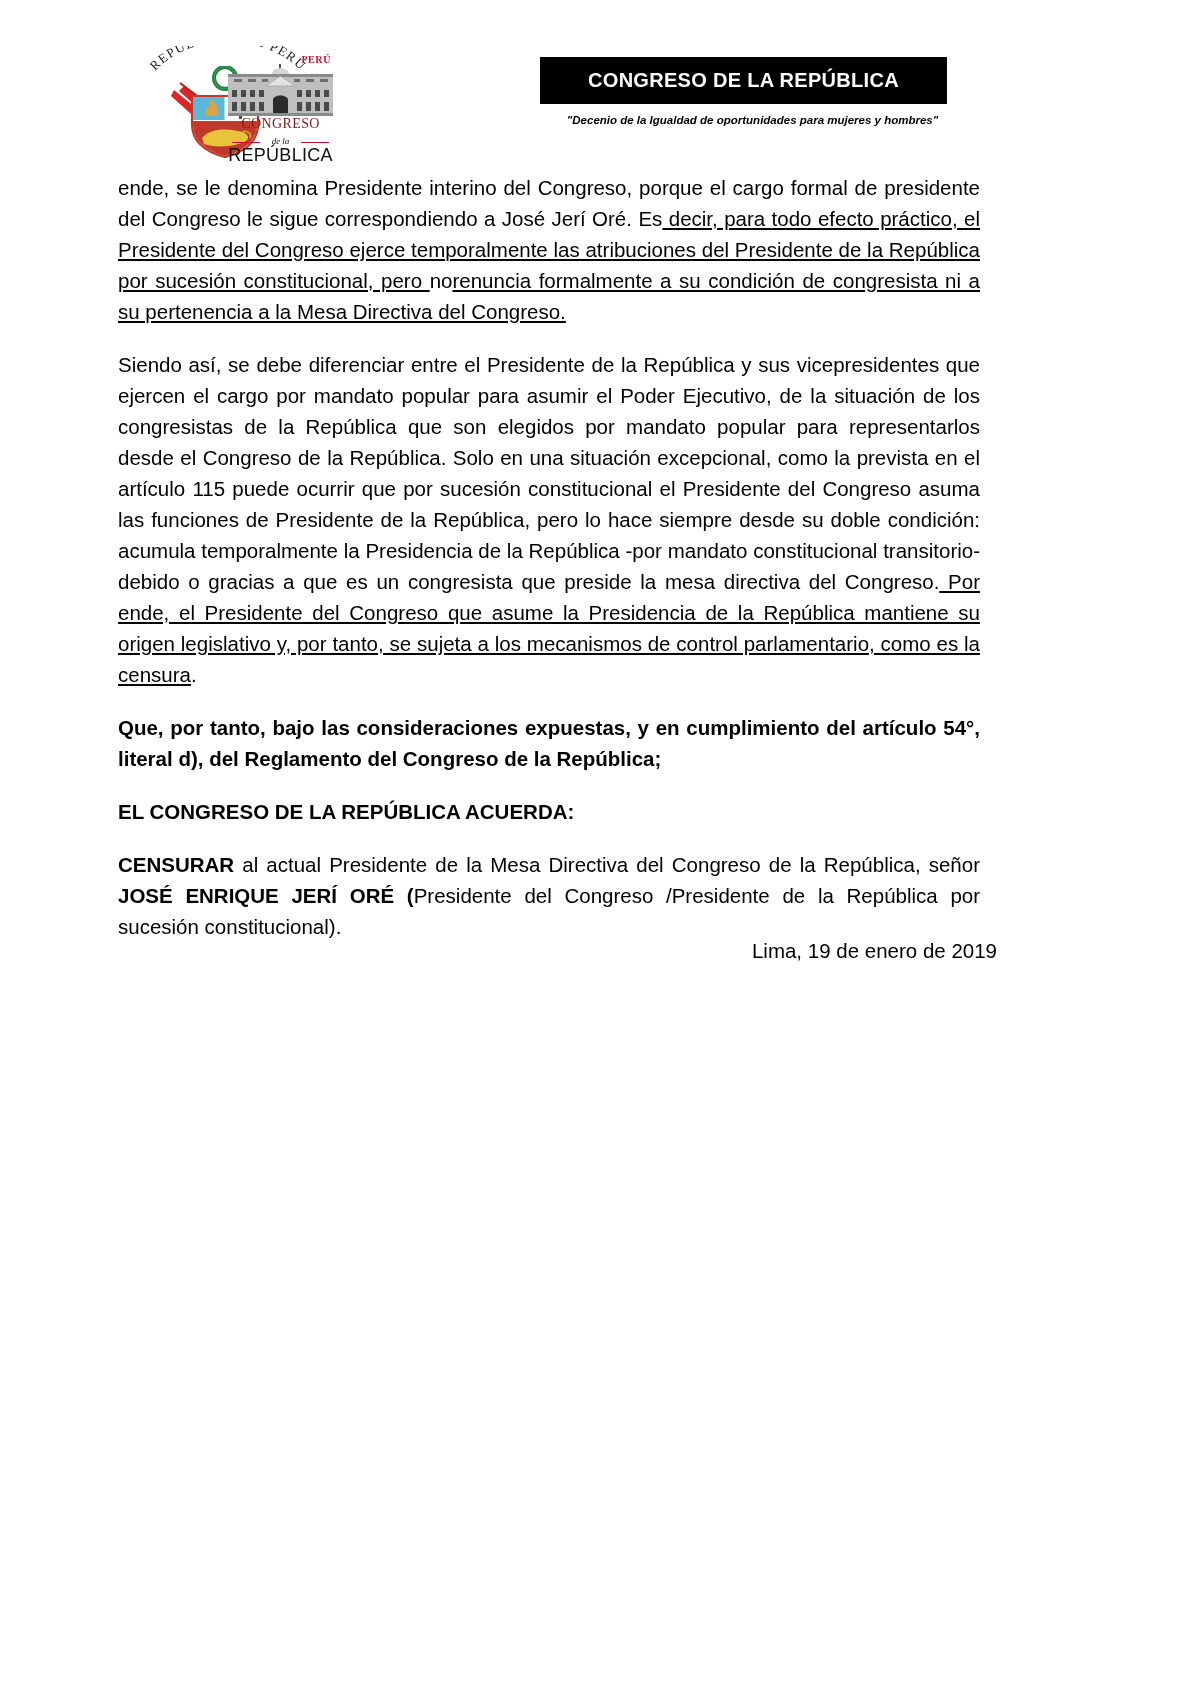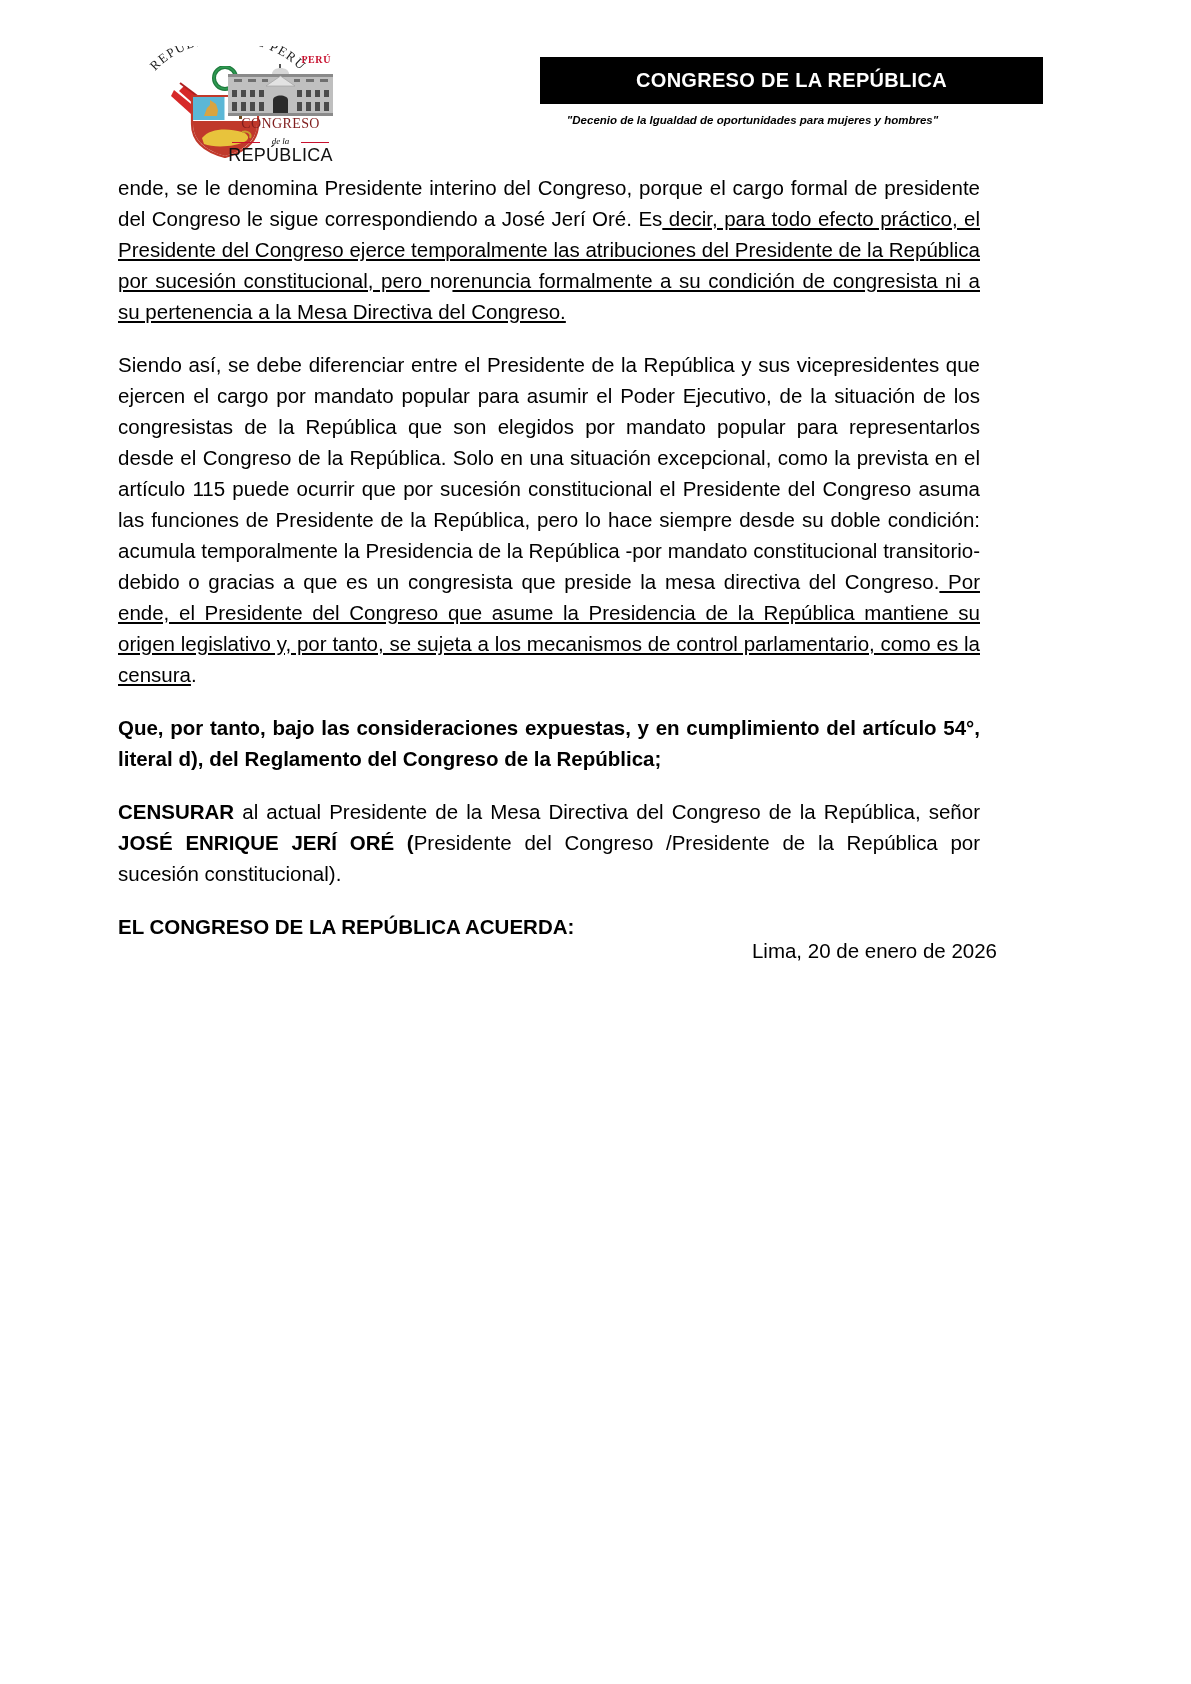--- a/index.html
+++ b/index.html
@@ -115,21 +115,21 @@
     font-family: Liberation Sans, sans-serif;
     font-size: 18px;
     letter-spacing: 0.3px;
     color: #111;
   }
 
   .title-bar {
     position: absolute;
     left: 540px;
     top: 57px;
-    width: 503px;
+    width: 407px;
     height: 47px;
     background: #000000;
     color: #ffffff;
     display: flex;
     align-items: center;
     justify-content: center;
   }
   .title-bar-text {
     font-size: 20px;
     font-weight: bold;
@@ -293,21 +293,21 @@
   </div>
 
   <div class="content">
 
     <p class="para"><span>ende, se le denomina Presidente interino del Congreso, porque el cargo formal de presidente del Congreso le sigue correspondiendo a José Jerí Oré. Es</span><span class="u"> decir, para todo efecto práctico, el Presidente del Congreso ejerce temporalmente las atribuciones del Presidente de la República por sucesión constitucional, pero </span><span>no</span><span class="u">renuncia formalmente a su condición de congresista ni a su pertenencia a la Mesa Directiva del Congreso.</span></p>
 
     <p class="para"><span>Siendo así, se debe diferenciar entre el Presidente de la República y sus vicepresidentes que ejercen el cargo por mandato popular para asumir el Poder Ejecutivo, de la situación de los congresistas de la República que son elegidos por mandato popular para representarlos desde el Congreso de la República. Solo en una situación excepcional, como la prevista en el artículo 115 puede ocurrir que por sucesión constitucional el Presidente del Congreso asuma las funciones de Presidente de la República, pero lo hace siempre desde su doble condición: acumula temporalmente la Presidencia de la República -por mandato constitucional transitorio- debido o gracias a que es un congresista que preside la mesa directiva del Congreso.</span><span class="u"> Por ende, el Presidente del Congreso que asume la Presidencia de la República mantiene su origen legislativo y, por tanto, se sujeta a los mecanismos de control parlamentario, como es la censura</span><span>.</span></p>
 
     <p class="para b gap-lg">Que, por tanto, bajo las consideraciones expuestas, y en cumplimiento del artículo 54°, literal d), del Reglamento del Congreso de la República;</p>
 
+    <p class="para b gap-lg">EL CONGRESO DE LA REPÚBLICA ACUERDA:</p>
+
     <p class="para"><span class="b">CENSURAR</span><span> al actual Presidente de la Mesa Directiva del Congreso de la República, señor </span><span class="b">JOSÉ ENRIQUE JERÍ ORÉ (</span><span>Presidente del Congreso /Presidente de la República por sucesión constitucional).</span></p>
 
-    <p class="para b gap-lg">EL CONGRESO DE LA REPÚBLICA ACUERDA:</p>
-
   </div>
 
-  <div class="date-line">Lima, 20 de enero de 2026</div>
+  <div class="date-line">Lima, 19 de enero de 2019</div>
 
 </div>
 
 </body></html>

